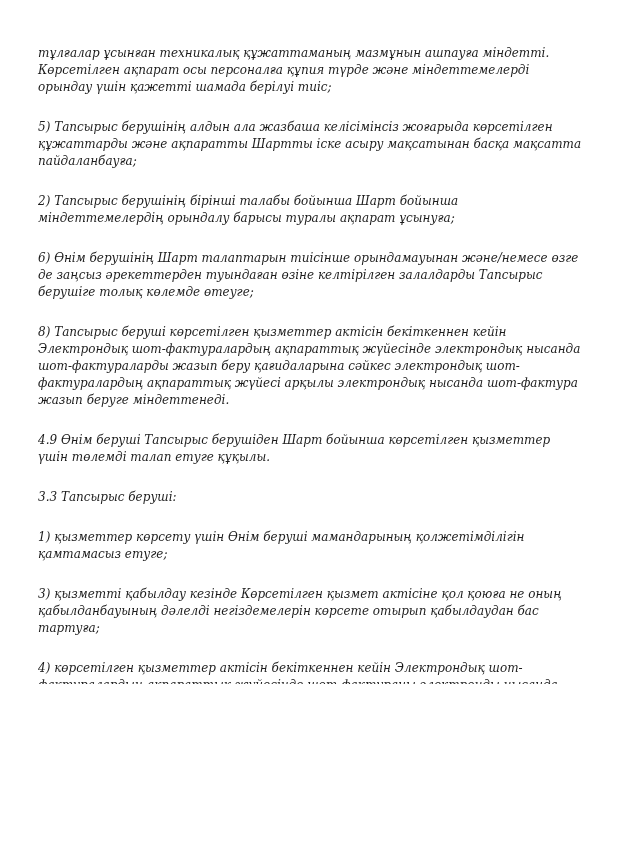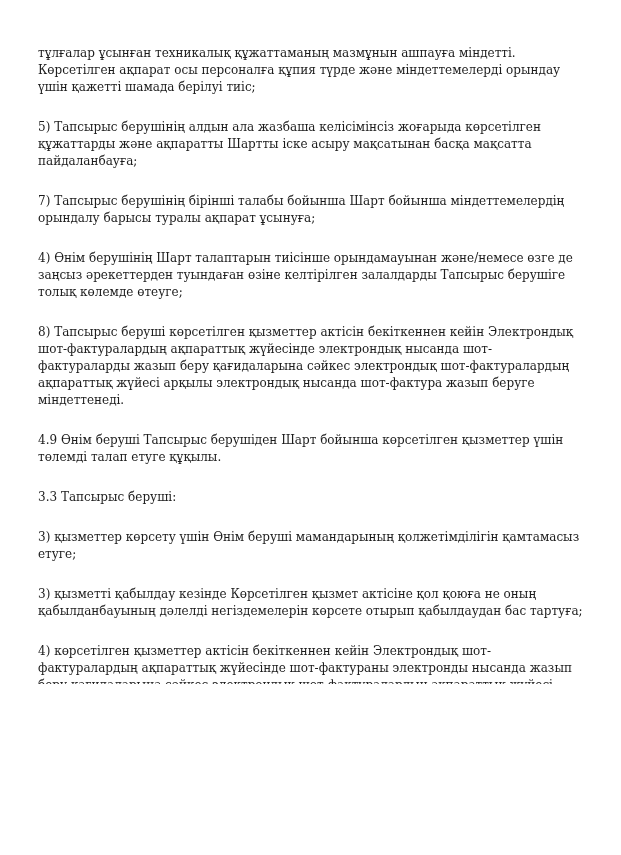--- a/index.html
+++ b/index.html
@@ -8,44 +8,45 @@
     background: #ffffff;
   }
   .page {
     position: relative;
     width: 621px;
     height: 684px;
     box-sizing: border-box;
     background: #ffffff;
     padding: 45px 38px 0 38px;
     overflow: hidden;
+    font-style: italic;
   }
   .doc-body {
     font-family: "DejaVu Serif", "Liberation Serif", serif;
     font-size: 12px;
     line-height: 17px;
     color: #1c1c1c;
     letter-spacing: 0;
   }
   .doc-body p {
     margin: 0 0 23px 0;
     text-align: left;
   }
 </style>
 </head>
 <body>
 
 <div class="page">
   <div class="doc-body">
     <p>тұлғалар ұсынған техникалық құжаттаманың мазмұнын ашпауға міндетті. Көрсетілген ақпарат осы персоналға құпия түрде және міндеттемелерді орындау үшін қажетті шамада берілуі тиіс;</p>
     <p>5) Тапсырыс берушінің алдын ала жазбаша келісімінсіз жоғарыда көрсетілген құжаттарды және ақпаратты Шартты іске асыру мақсатынан басқа мақсатта пайдаланбауға;</p>
-    <p>7) Тапсырыс берушінің бірінші талабы бойынша Шарт бойынша міндеттемелердің орындалу барысы туралы ақпарат ұсынуға;</p>
-    <p>4) Өнім берушінің Шарт талаптарын тиісінше орындамауынан және/немесе өзге де заңсыз әрекеттерден туындаған өзіне келтірілген залалдарды Тапсырыс берушіге толық көлемде өтеуге;</p>
+    <p>2) Тапсырыс берушінің бірінші талабы бойынша Шарт бойынша міндеттемелердің орындалу барысы туралы ақпарат ұсынуға;</p>
+    <p>6) Өнім берушінің Шарт талаптарын тиісінше орындамауынан және/немесе өзге де заңсыз әрекеттерден туындаған өзіне келтірілген залалдарды Тапсырыс берушіге толық көлемде өтеуге;</p>
     <p>8) Тапсырыс беруші көрсетілген қызметтер актісін бекіткеннен кейін Электрондық шот-фактуралардың ақпараттық жүйесінде электрондық нысанда шот-фактураларды жазып беру қағидаларына сәйкес электрондық шот-фактуралардың ақпараттық жүйесі арқылы электрондық нысанда шот-фактура жазып беруге міндеттенеді.</p>
     <p>4.9 Өнім беруші Тапсырыс берушіден Шарт бойынша көрсетілген қызметтер үшін төлемді талап етуге құқылы.</p>
     <p>3.3 Тапсырыс беруші:</p>
-    <p>3) қызметтер көрсету үшін Өнім беруші мамандарының қолжетімділігін қамтамасыз етуге;</p>
+    <p>1) қызметтер көрсету үшін Өнім беруші мамандарының қолжетімділігін қамтамасыз етуге;</p>
     <p>3) қызметті қабылдау кезінде Көрсетілген қызмет актісіне қол қоюға не оның қабылданбауының дәлелді негіздемелерін көрсете отырып қабылдаудан бас тартуға;</p>
     <p>4) көрсетілген қызметтер актісін бекіткеннен кейін Электрондық шот-фактуралардың ақпараттық жүйесінде шот-фактураны электронды нысанда жазып беру қағидаларына сәйкес электрондық шот-фактуралардың ақпараттық жүйесі арқылы электрондық нысанда Өнім беруші жазып берген шот-фактураны қабылдауға;</p>
     <p>5) осы Шартта белгіленген тәртіпте және мерзімдерде төлем жүргізуге міндеттенеді.</p>
 
   </div>
 </div>
 
 </body></html>

